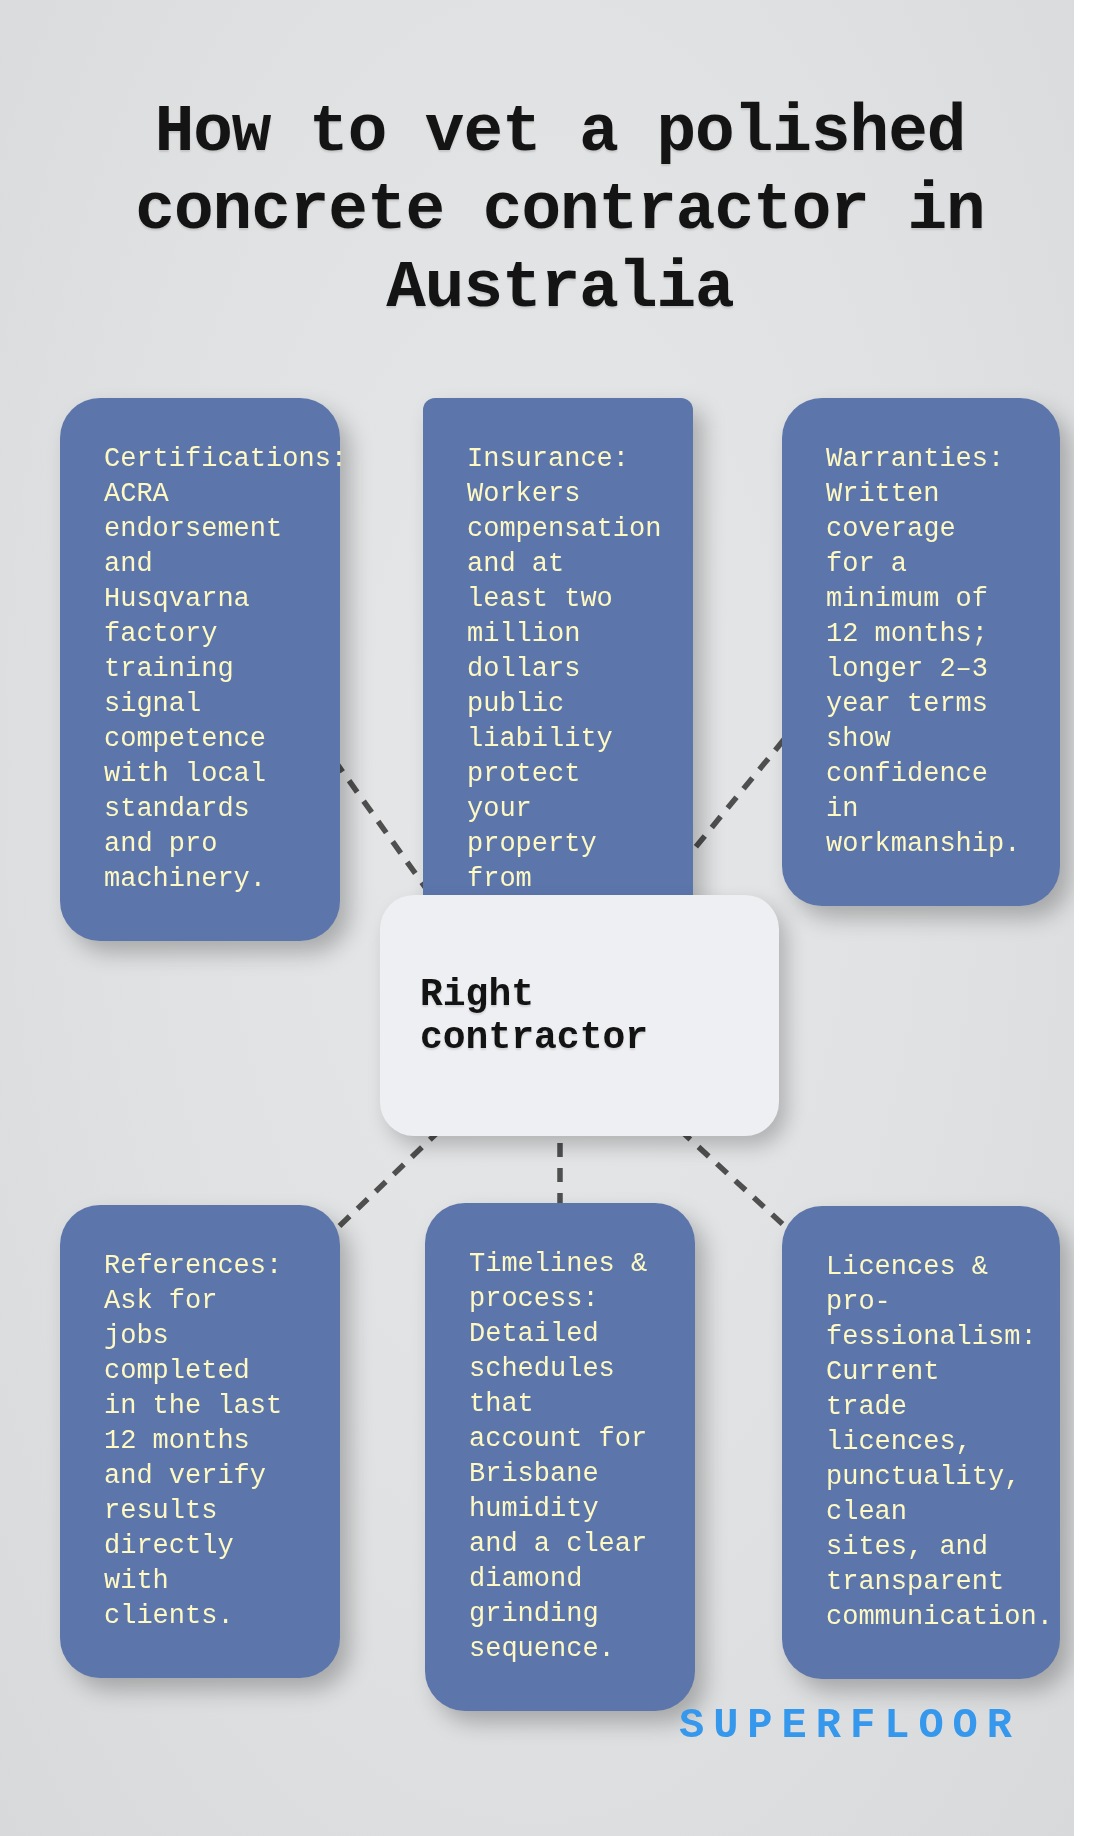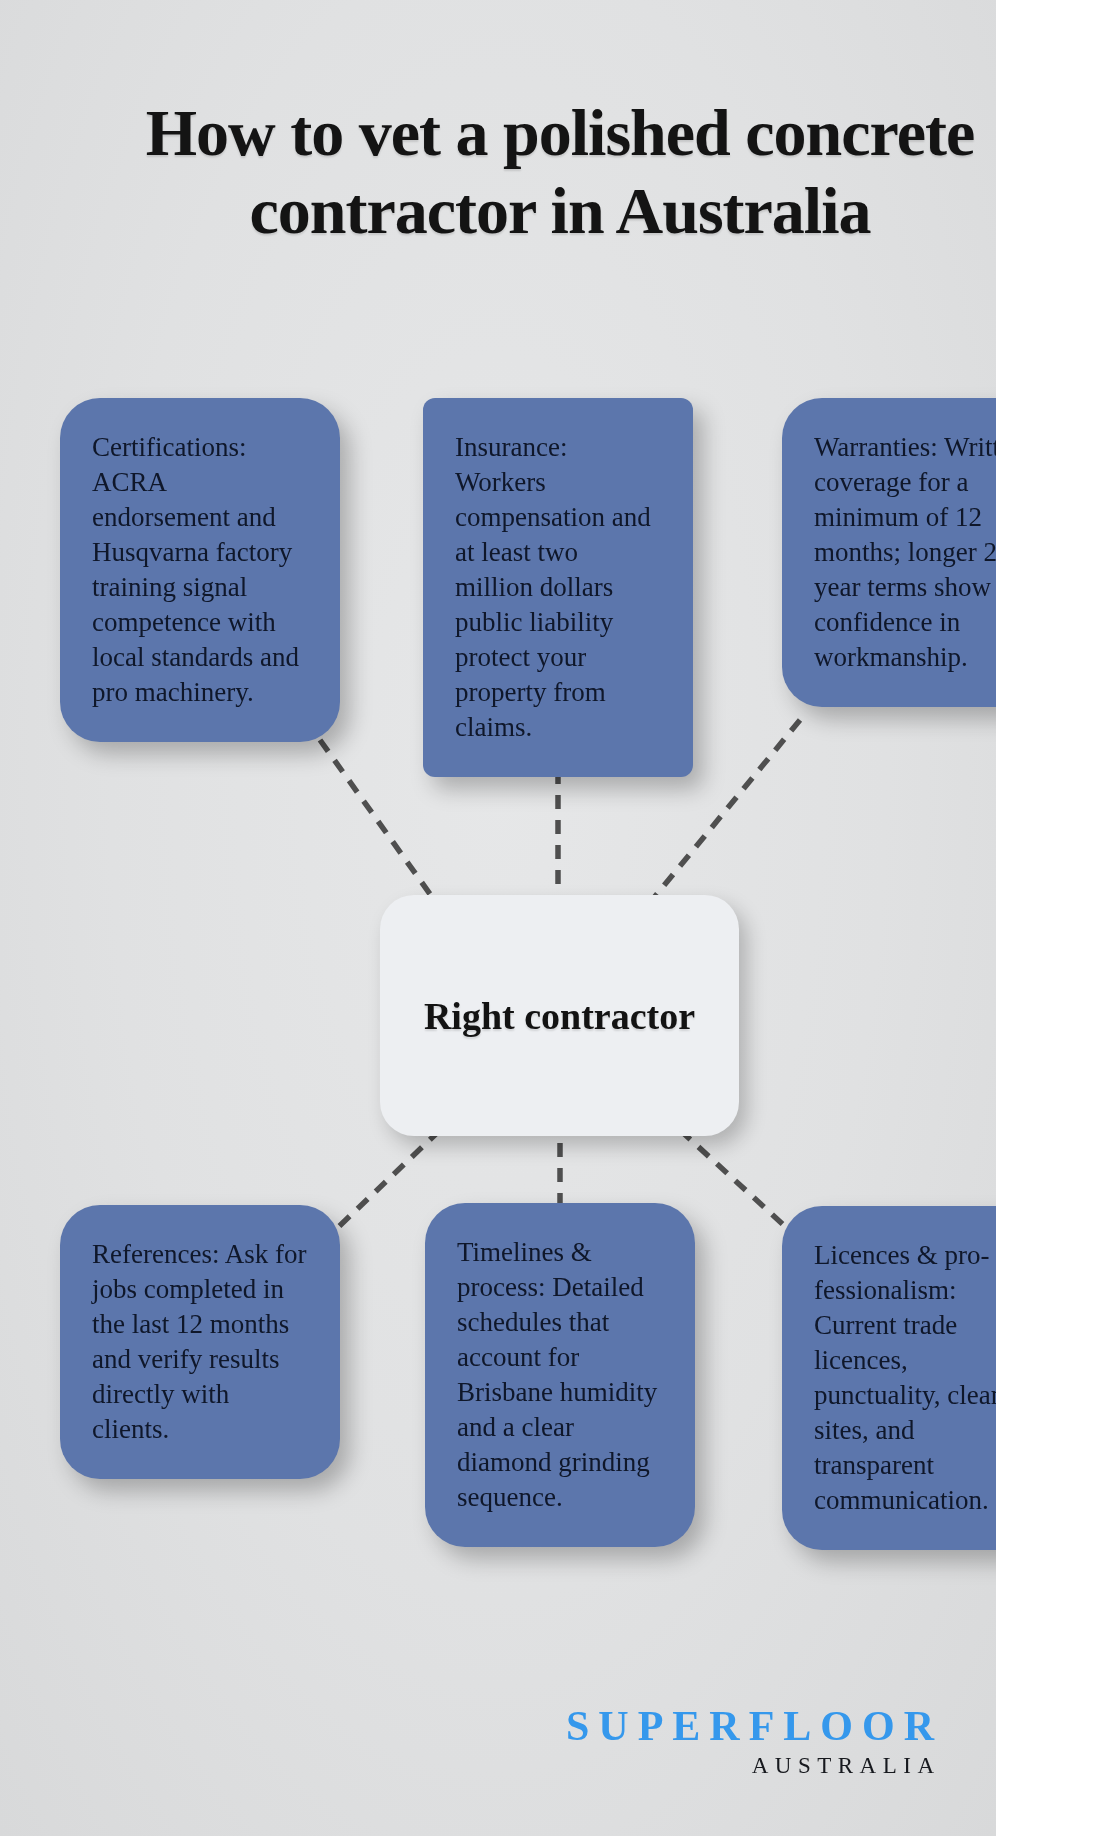--- a/index.html
+++ b/index.html
@@ -1,22 +1,22 @@
 <!DOCTYPE html>
 <html><head>
 <meta charset="utf-8">
 <style>
   html, body { margin: 0; padding: 0; }
   .page {
     position: relative;
-    width: 996px;
+    width: 1074px;
     height: 1836px;
     overflow: hidden;
     background: radial-gradient(ellipse at 50% 42%, #e6e7e8 0%, #e0e1e2 55%, #d8d9da 100%);
-    font-family: Liberation Serif, serif;
+    font-family: Liberation Mono, monospace;
   }
   .title {
     position: absolute;
     top: 94px;
     left: 30px;
     width: 1060px;
     text-align: center;
     font-size: 66px;
     line-height: 78px;
     font-weight: 700;
@@ -25,23 +25,23 @@
     text-shadow: 0 2px 2px rgba(0,0,0,0.12);
   }
   .connectors {
     position: absolute;
     top: 0; left: 0;
   }
   .node {
     position: absolute;
     background: #5C76AC;
     border-radius: 40px;
-    padding: 32px;
+    padding: 44px;
     box-sizing: border-box;
-    color: #0f172a;
+    color: #fef9c3;
     font-size: 27px;
     line-height: 35px;
     box-shadow: 10px 12px 22px rgba(0,0,0,0.25);
   }
   .node-tl { left: 60px;  top: 398px;  width: 280px; }
   .node-tm { left: 423px; top: 398px;  width: 270px; border-radius: 12px; }
   .node-tr { left: 782px; top: 398px;  width: 278px; }
   .node-bl { left: 60px;  top: 1205px; width: 280px; }
   .node-bm { left: 425px; top: 1203px; width: 270px; }
   .node-br { left: 782px; top: 1206px; width: 278px; }
@@ -50,20 +50,21 @@
     left: 380px;
     top: 895px;
     width: 359px;
     height: 241px;
     background: #edeff2;
     border-radius: 34px;
     box-shadow: 8px 10px 20px rgba(0,0,0,0.22);
     display: flex;
     align-items: center;
     justify-content: center;
+    padding-left: 40px;
   }
   .center-label {
     font-size: 38px;
     font-weight: 700;
     color: #131313;
     text-shadow: 0 2px 2px rgba(0,0,0,0.12);
   }
   .logo {
     position: absolute;
     right: 62px;
@@ -112,16 +113,15 @@
   <div class="node node-bl">References: Ask for jobs completed in the last 12 months and verify results directly with clients.</div>
   <div class="node node-br">Licences &amp; pro-fessionalism: Current trade licences, punctuality, clean sites, and transparent communication.</div>
   <div class="node node-bm">Timelines &amp; process: Detailed schedules that account for Brisbane humidity and a clear diamond grinding sequence.</div>
 
   <div class="center-node">
     <div class="center-label">Right contractor</div>
   </div>
 
   <div class="logo">
     <div class="logo-brand">SUPERFLOOR</div>
-    <div class="logo-region">AUSTRALIA</div>
   </div>
 
 </div>
 
 </body></html>

